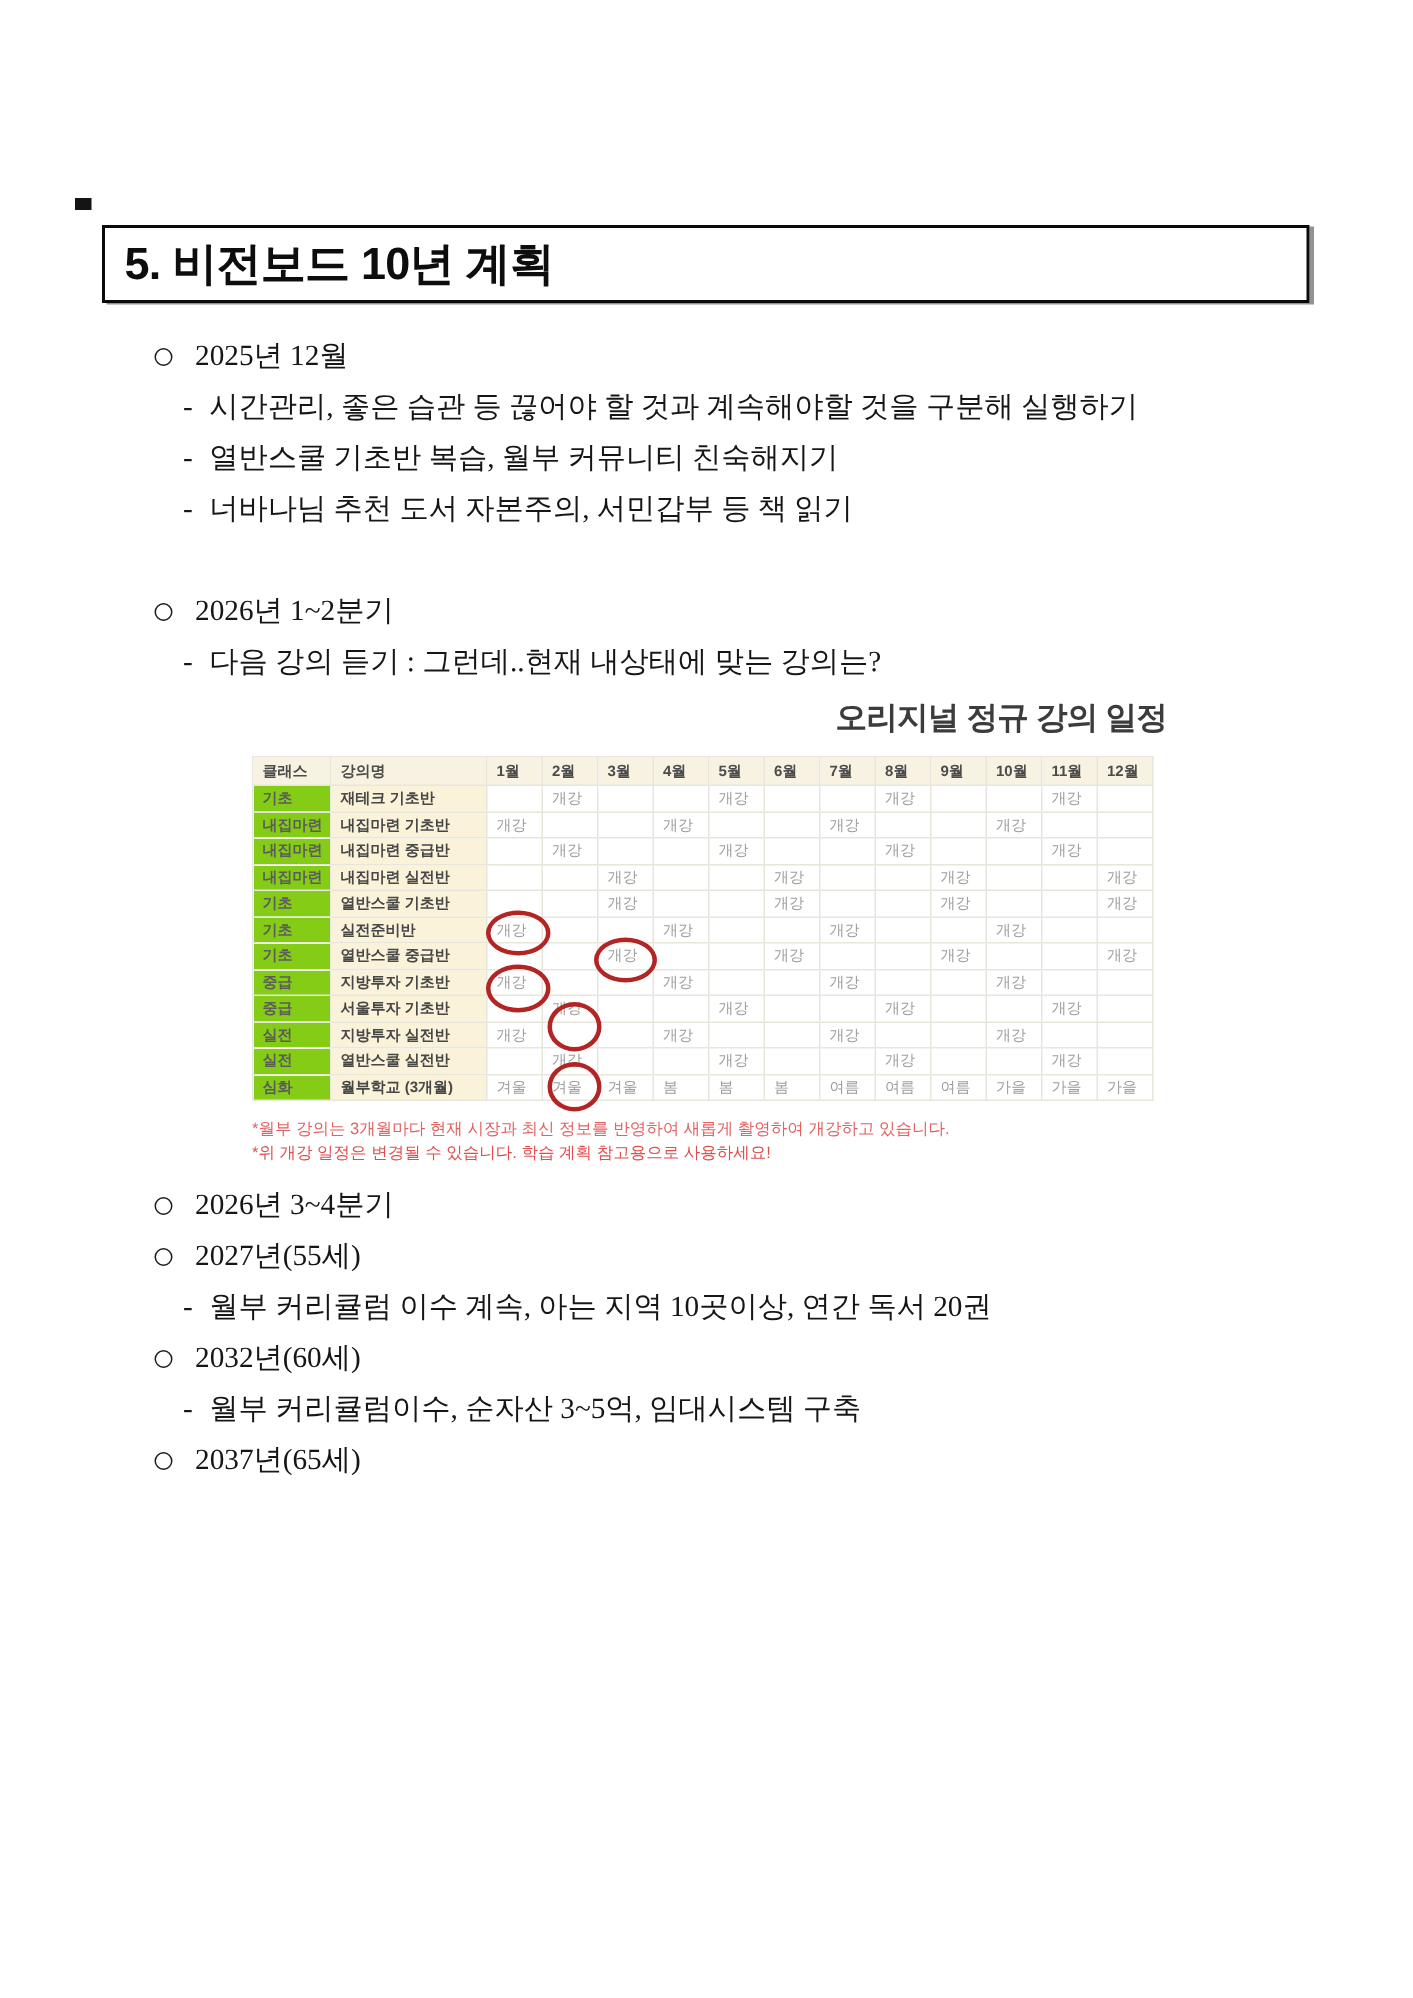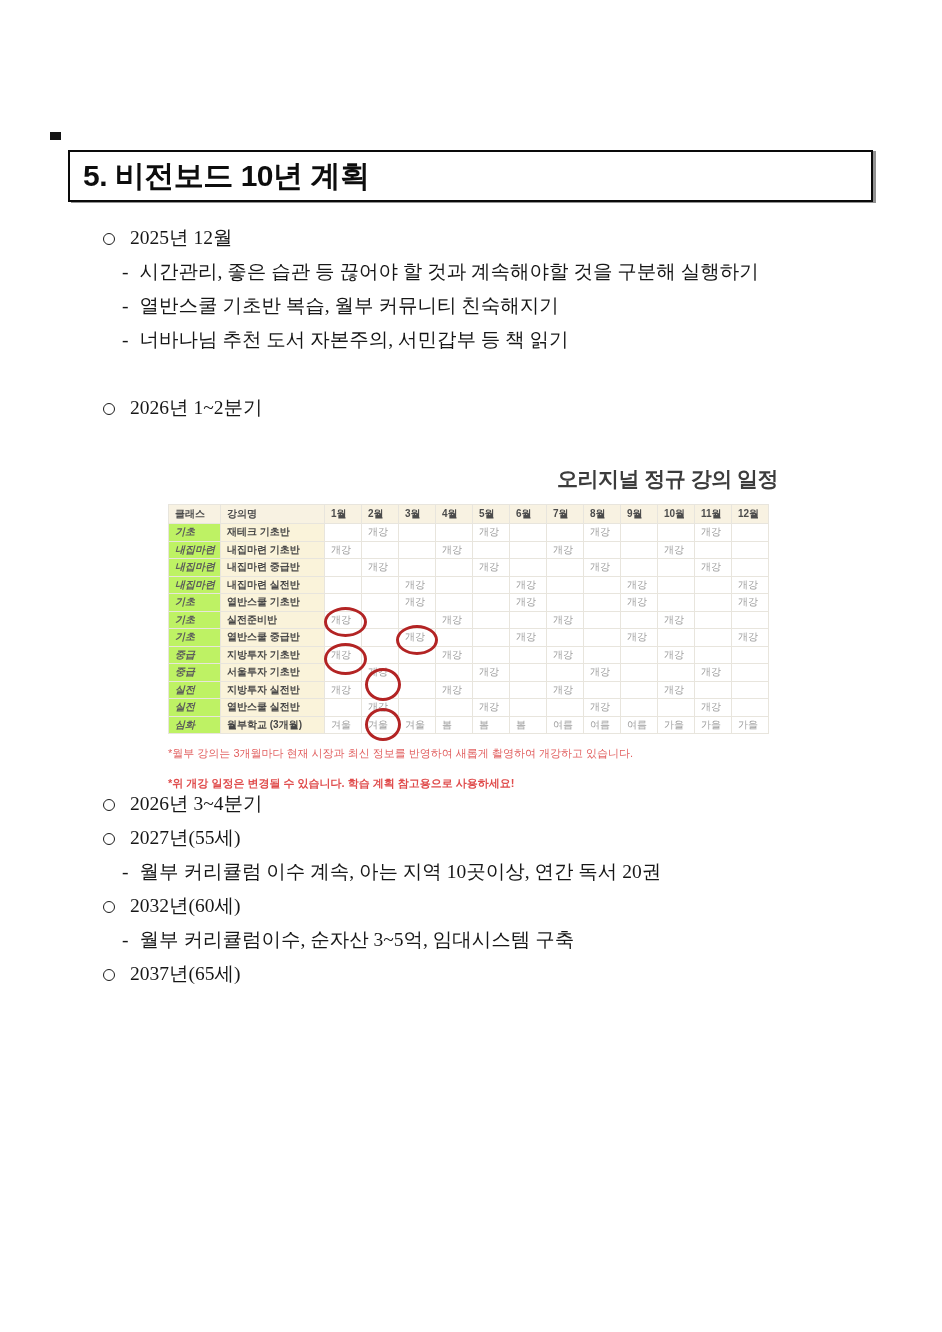--- a/index.html
+++ b/index.html
@@ -36,45 +36,46 @@
   }
   .fig-title { font-size:21px; font-weight:800; color:#3c3c3c; height:26px; line-height:26px; letter-spacing:-0.5px; white-space:nowrap;text-align:right; }
   table.schedule { border-collapse:collapse; table-layout:fixed; width:600px; margin-top:12px; }
   .schedule th, .schedule td {
     border:1px solid #e8e5dd; box-sizing:border-box; padding:0 0 0 6px;
     overflow:hidden; white-space:nowrap; text-align:left;
   }
   .schedule thead th { height:19px; background:#f8f2e2; color:#4c4c4c; font-size:10px; font-weight:700; }
   .schedule tbody tr { height:17.5px; }
   .schedule td { font-size:10px; }
-  td.c-class  { background:#bef264; color:#5c5c5c; font-weight:700;font-style:italic; }
+  td.c-class  { background:#84cc16; color:#5c5c5c; font-weight:700; }
   td.c-course { background:#faf3da; color:#474747; font-weight:700; }
   td.c-month  { background:#ffffff; color:#9d9d9d; font-weight:400; }
   .annotation-circle { position:absolute; border-radius:50%; }
   .footnote { font-size:11px; line-height:16px; white-space:nowrap; }
   .fn1 { margin-top:11px; font-weight:400; }
-  .fn2 { margin-top:14px;  font-weight:700; }
+  .fn2 { margin-top:0;  font-weight:400; }
 </style>
 </head>
 <body>
 
 <div class="page">
   <div class="corner-mark"></div>
 
   <div class="section-header">
     <span class="section-title">5. 비전보드 10년 계획</span>
   </div>
 
   <div class="outline outline-top" id="outline-top">
       <div class="line main"><span class="marker-circle"></span><span class="line-text">2025년 12월</span></div>
       <div class="line sub"><span class="marker-dash">-</span><span class="line-text">시간관리, 좋은 습관 등 끊어야 할 것과 계속해야할 것을 구분해 실행하기</span></div>
       <div class="line sub"><span class="marker-dash">-</span><span class="line-text">열반스쿨 기초반 복습, 월부 커뮤니티 친숙해지기</span></div>
       <div class="line sub"><span class="marker-dash">-</span><span class="line-text">너바나님 추천 도서 자본주의, 서민갑부 등 책 읽기</span></div>
       <div class="line spacer"></div>
       <div class="line main"><span class="marker-circle"></span><span class="line-text">2026년 1~2분기</span></div>
+      <div class="line sub"><span class="marker-dash">-</span><span class="line-text">다음 강의 듣기 : 그런데..현재 내상태에 맞는 강의는?</span></div>
     </div>
 
   <div class="figure" id="figure">
     <div class="fig-title">오리지널 정규 강의 일정</div>
     <table class="schedule" id="schedule-table">
         <colgroup>
           <col style="width: 52px;">
           <col style="width: 104px;">
           <col style="width: 37px;">
           <col style="width: 37px;">

